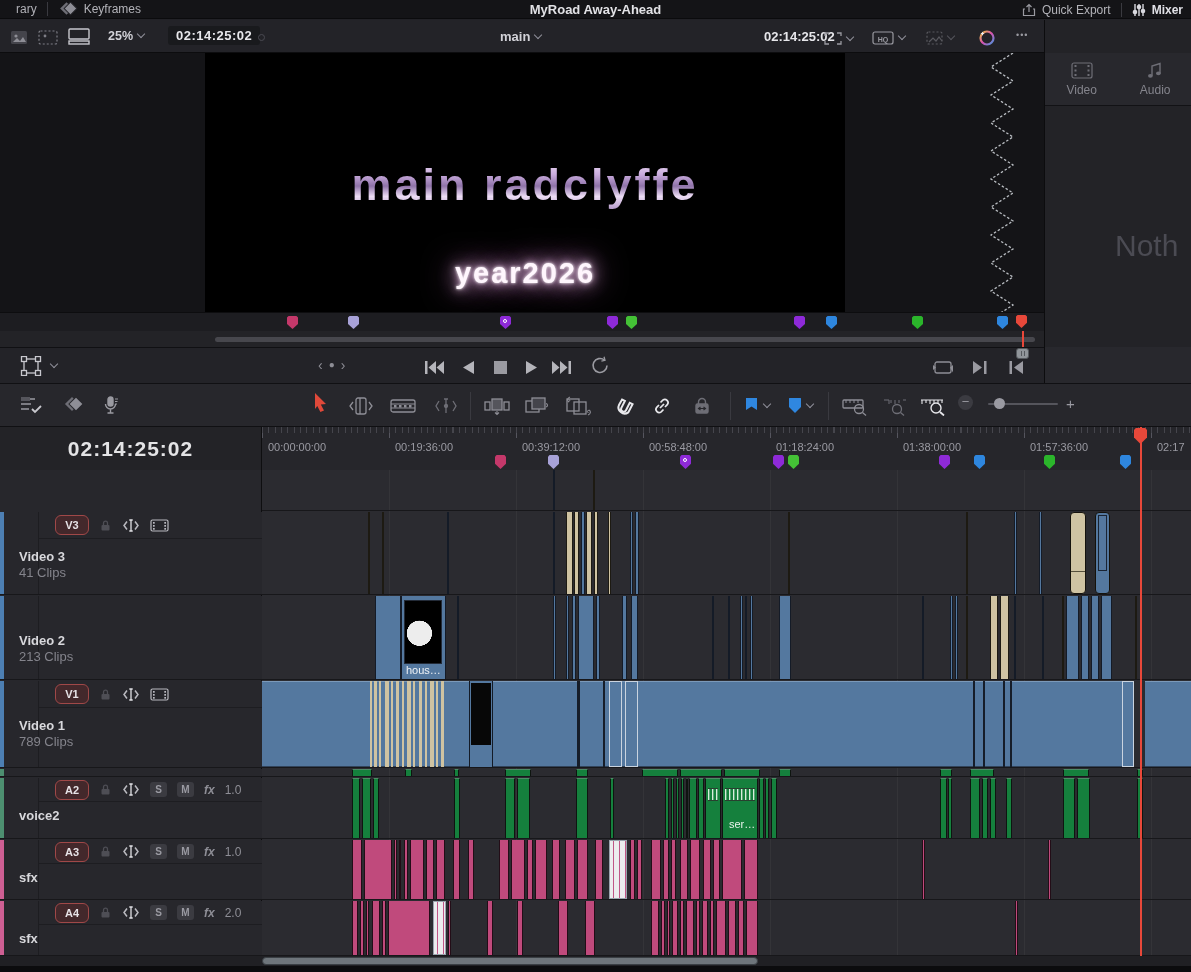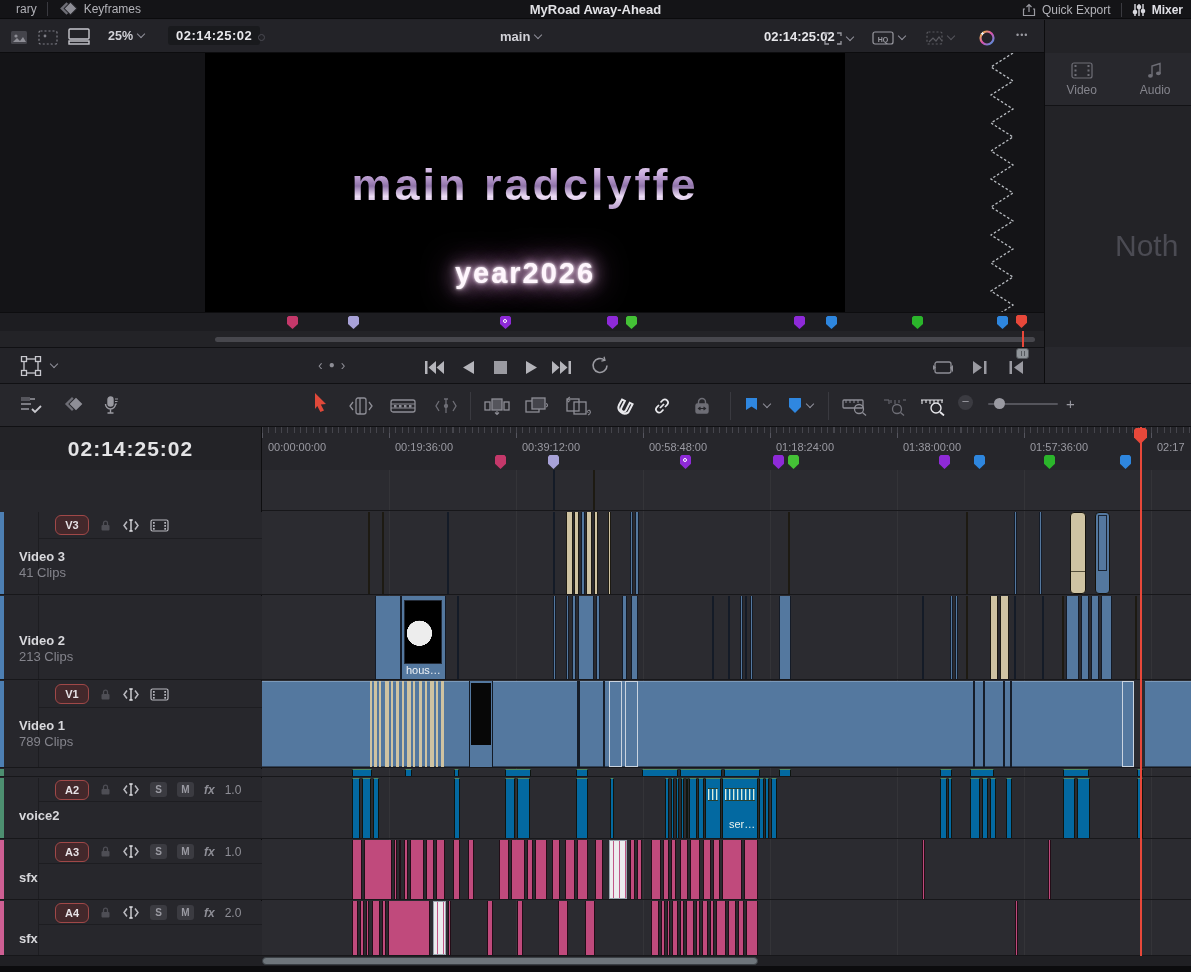--- a/index.html
+++ b/index.html
@@ -106,21 +106,21 @@
   .lane{position:absolute;left:0;width:929px;border-bottom:1px solid #17171a;overflow:hidden;}
   .gridline{position:absolute;top:0;bottom:0;width:1px;background:rgba(255,255,255,0.045);}
 
   .clip{position:absolute;top:0;bottom:0;}
   .c-blue{background:#54789f;border-left:1px solid #141b27;border-right:1px solid #141b27;}
   .c-base{background:#54789f;border-top:1px solid #7b99b9;border-bottom:1px solid #31435a;}
   .c-tan{background:#cfc3a2;border-left:1px solid #1d1a12;border-right:1px solid #1d1a12;}
   .c-tanline{background:#cfc3a2;}
   .c-sep{background:#161d29;}
   .c-outline{background:#54789f;border:1px solid #c9d3df;}
-  .c-green{background:#0369a1;border-left:1px solid #0e1510;border-right:1px solid #0e1510;border-top:1px solid #4f8a67;}
+  .c-green{background:#15803d;border-left:1px solid #0e1510;border-right:1px solid #0e1510;border-top:1px solid #4f8a67;}
   .c-pink{background:#c04a7c;border-left:1px solid #230d17;border-right:1px solid #230d17;}
   .c-white{background:#ececee;border:1px solid #9aa3ad;
            background-image:repeating-linear-gradient(90deg,transparent 0 3px,#c05586 3px 4px,transparent 4px 6px);}
   .c-linkclip{background:#54789f;border:1px solid #10161f;}
   .rounded{border-radius:4px;border:1px solid #15120c;}
   .split::after{content:"";position:absolute;left:0;right:0;top:72%;height:1px;background:#56503c;}
   .innerbox::after{content:"";position:absolute;left:2px;right:2px;top:2px;height:68%;border:1px solid #1a2433;}
   .thumb{position:absolute;}
   .t-black{left:2px;right:2px;top:2px;bottom:21px;background:#060606;border:1px solid #232b38;}
   .t-black2{left:1px;right:1px;top:2px;bottom:22px;background:#070707;}

